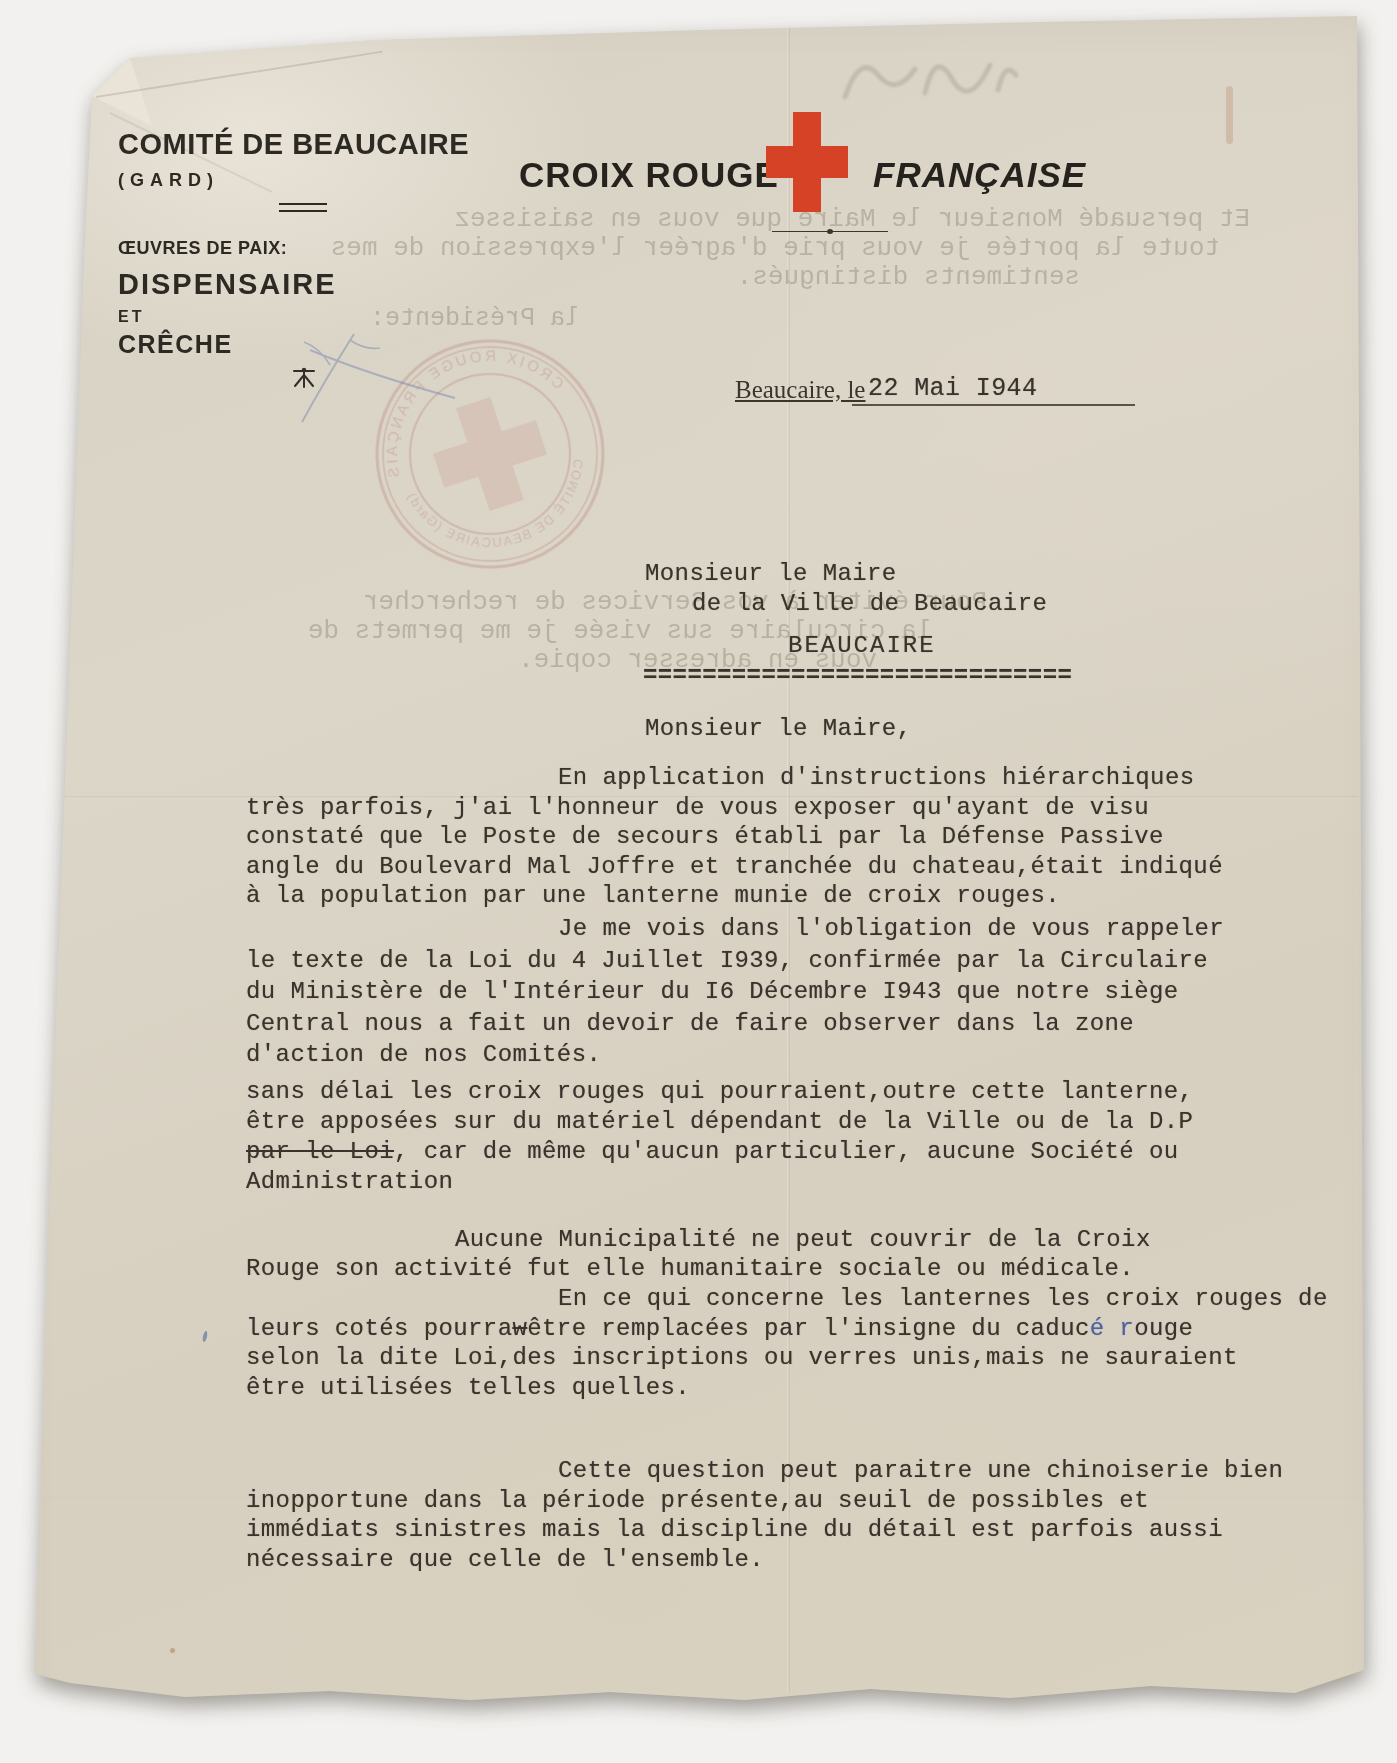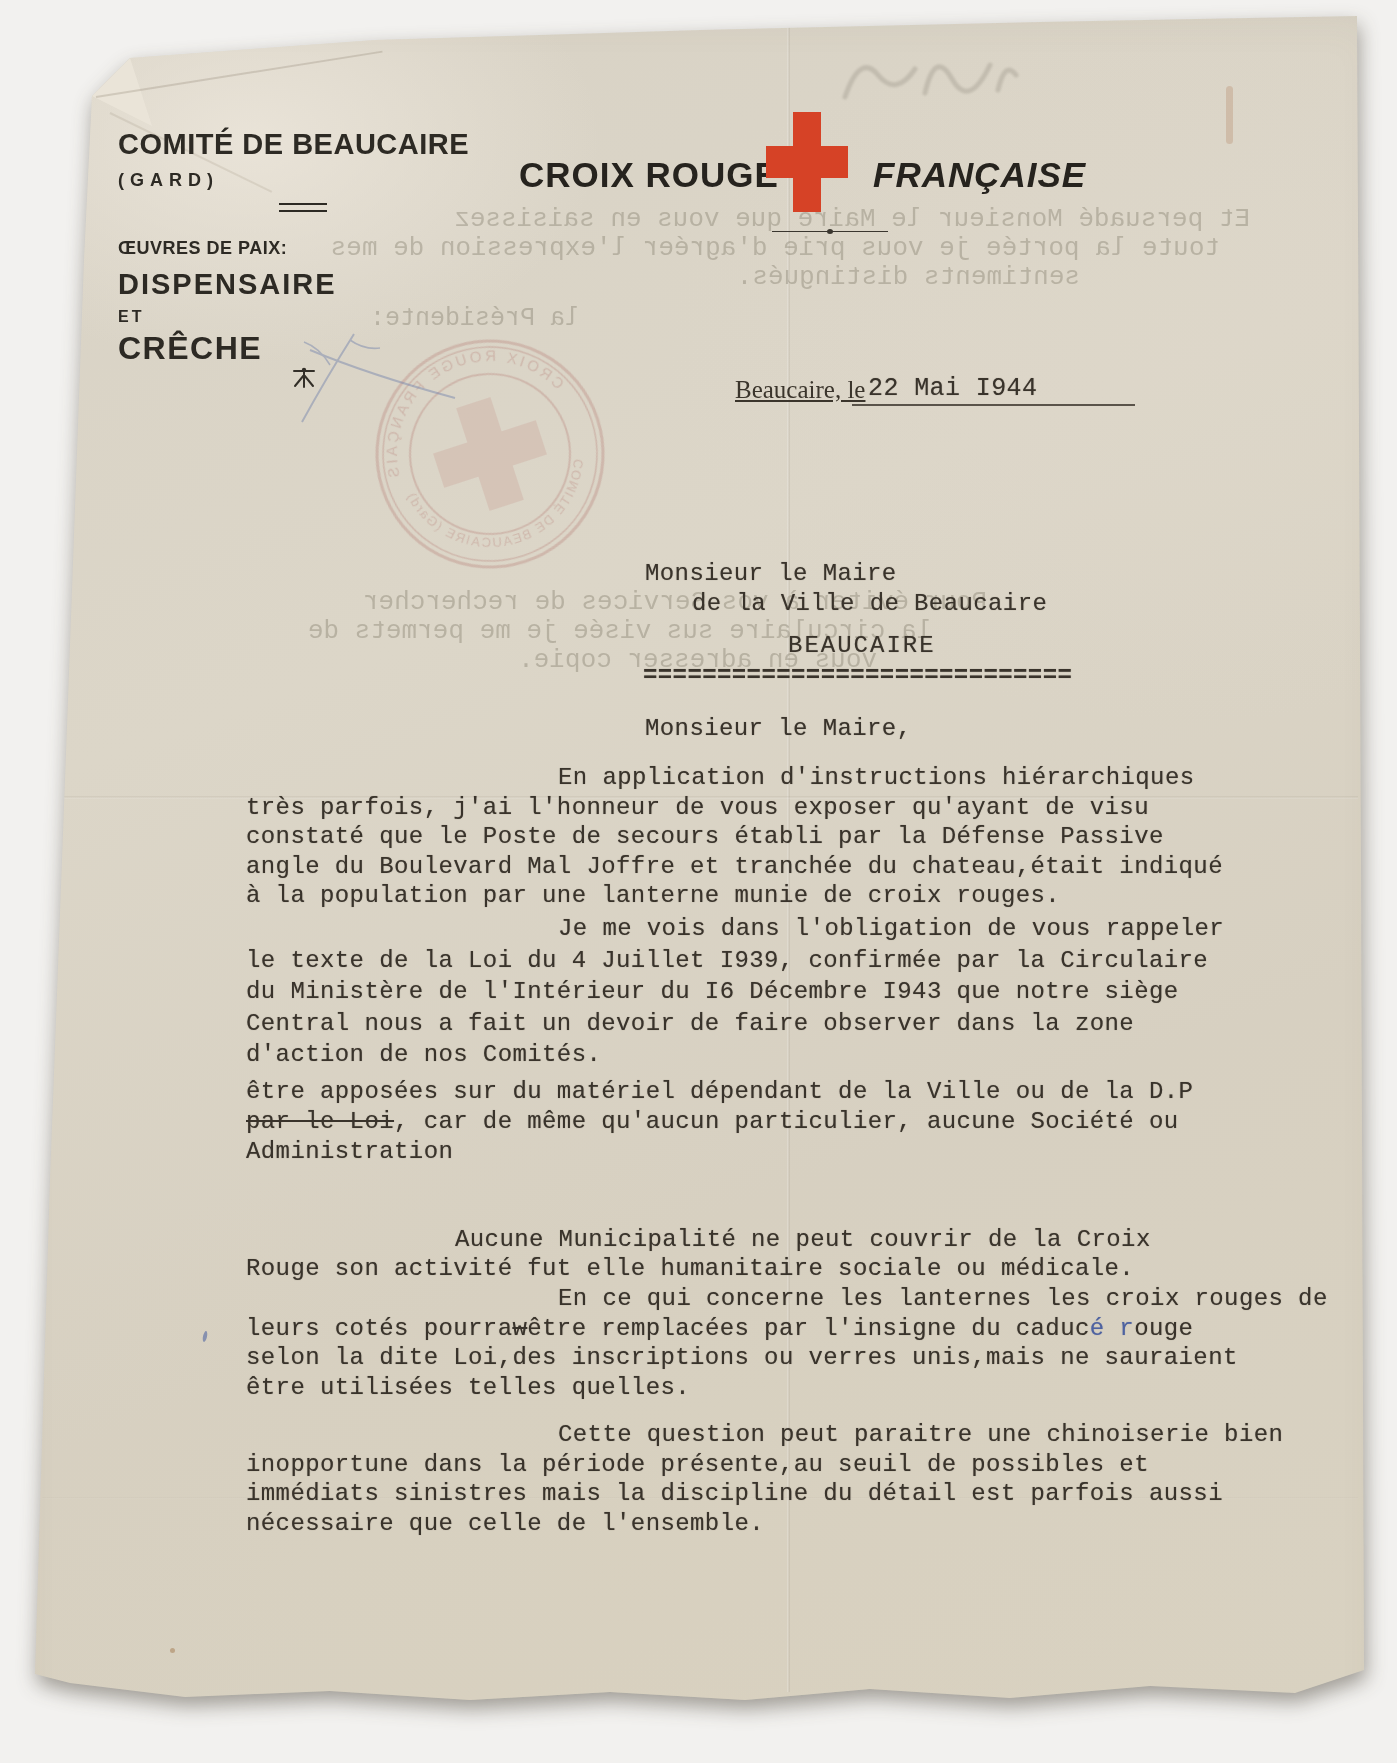--- a/index.html
+++ b/index.html
@@ -110,21 +110,21 @@
         <path d="M20,30 Q80,55 165,78" fill="none" stroke="#7282ac" stroke-width="2"></path>
         <path d="M40,45 Q30,28 14,22 M60,20 Q74,30 90,28" fill="none" stroke="#7282ac" stroke-width="1.6"></path>
       </svg>
 
       <div class="abs print lh-line" style="top:128px;font-size:29px;letter-spacing:.5px;">COMITÉ DE BEAUCAIRE</div>
       <div class="abs print lh-line" style="top:170px;font-size:18px;letter-spacing:6px;font-weight:600;">(GARD)</div>
       <div class="abs dbl-rule" style="top:203px;"></div>
       <div class="abs print lh-line" style="top:238px;font-size:18px;font-weight:600;letter-spacing:.5px;">ŒUVRES DE PAIX:</div>
       <div class="abs print lh-line" style="top:268px;font-size:29px;letter-spacing:2px;">DISPENSAIRE</div>
       <div class="abs print lh-line" style="top:308px;font-size:16px;letter-spacing:3px;font-weight:600;">ET</div>
-      <div class="abs print lh-line" style="top:330px;font-size:32px;letter-spacing:1.5px;">CRÊCHE</div>
+      <div class="abs print lh-line" style="top:330px;font-size:25px;letter-spacing:1.5px;">CRÊCHE</div>
       <svg class="abs" style="left:290px;top:366px;" width="28" height="24" viewBox="0 0 28 24">
         <path d="M4,5 H24 M14,5 V9 M14,9 L5,20 M14,9 L23,20 M14,9 V21" fill="none" stroke="#332f28" stroke-width="2" stroke-linecap="round"></path>
         <circle cx="14" cy="4" r="2.2" fill="#332f28"></circle>
       </svg>
 
       <div class="abs hdr" style="left:519px;top:155px;">CROIX ROUGE</div>
       <svg class="abs" style="left:766px;top:112px;" width="82" height="100" viewBox="0 0 82 100">
         <rect x="27" y="0" width="28" height="100" fill="#d64226"></rect>
         <rect x="0" y="34" width="82" height="32" fill="#d64226"></rect>
       </svg>
@@ -154,38 +154,39 @@
 
       <div class="abs tw para" style="top:913px;line-height:31.5px;">
         <div class="fl">Je me vois dans l'obligation de vous rappeler</div>
         <div>le texte de la Loi du 4 Juillet I939, confirmée par la Circulaire</div>
         <div>du Ministère de l'Intérieur du I6 Décembre I943 que notre siège</div>
         <div>Central nous a fait un devoir de faire observer dans la zone</div>
         <div>d'action de nos Comités.</div>
       </div>
 
       <div class="abs tw para" style="top:1077px;line-height:30px;">
+        <div>sans délai les croix rouges qui pourraient,outre cette lanterne,</div>
         <div>être apposées sur du matériel dépendant de la Ville ou de la D.P</div>
         <div><span class="struck">par le Loi</span><span>, car de même qu'aucun particulier, aucune Société ou</span></div>
         <div>Administration</div>
       </div>
 
       <div class="abs tw para" style="top:1225px;line-height:29px;">
         <div class="fl2">Aucune Municipalité ne peut couvrir de la Croix</div>
         <div>Rouge son activité fut elle humanitaire sociale ou médicale.</div>
       </div>
 
       <div class="abs tw para" style="top:1284px;line-height:29.5px;">
         <div class="fl">En ce qui concerne les lanternes les croix rouges de</div>
         <div><span>leurs cotés pourra</span><span class="struck">w</span><span>être remplacées par l'insigne du caduc</span><span class="blue-ink">é r</span><span>ouge</span></div>
         <div>selon la dite Loi,des inscriptions ou verres unis,mais ne sauraient</div>
         <div>être utilisées telles quelles.</div>
       </div>
 
-      <div class="abs tw para" style="top:1420px;line-height:29.5px;">
+      <div class="abs tw para" style="top:1456px;line-height:29.5px;">
         <div class="fl">Cette question peut paraitre une chinoiserie bien</div>
         <div>inopportune dans la période présente,au seuil de possibles et</div>
         <div>immédiats sinistres mais la discipline du détail est parfois aussi</div>
         <div>nécessaire que celle de l'ensemble.</div>
       </div>
 
     </div>
   </div>
 </div>
 

